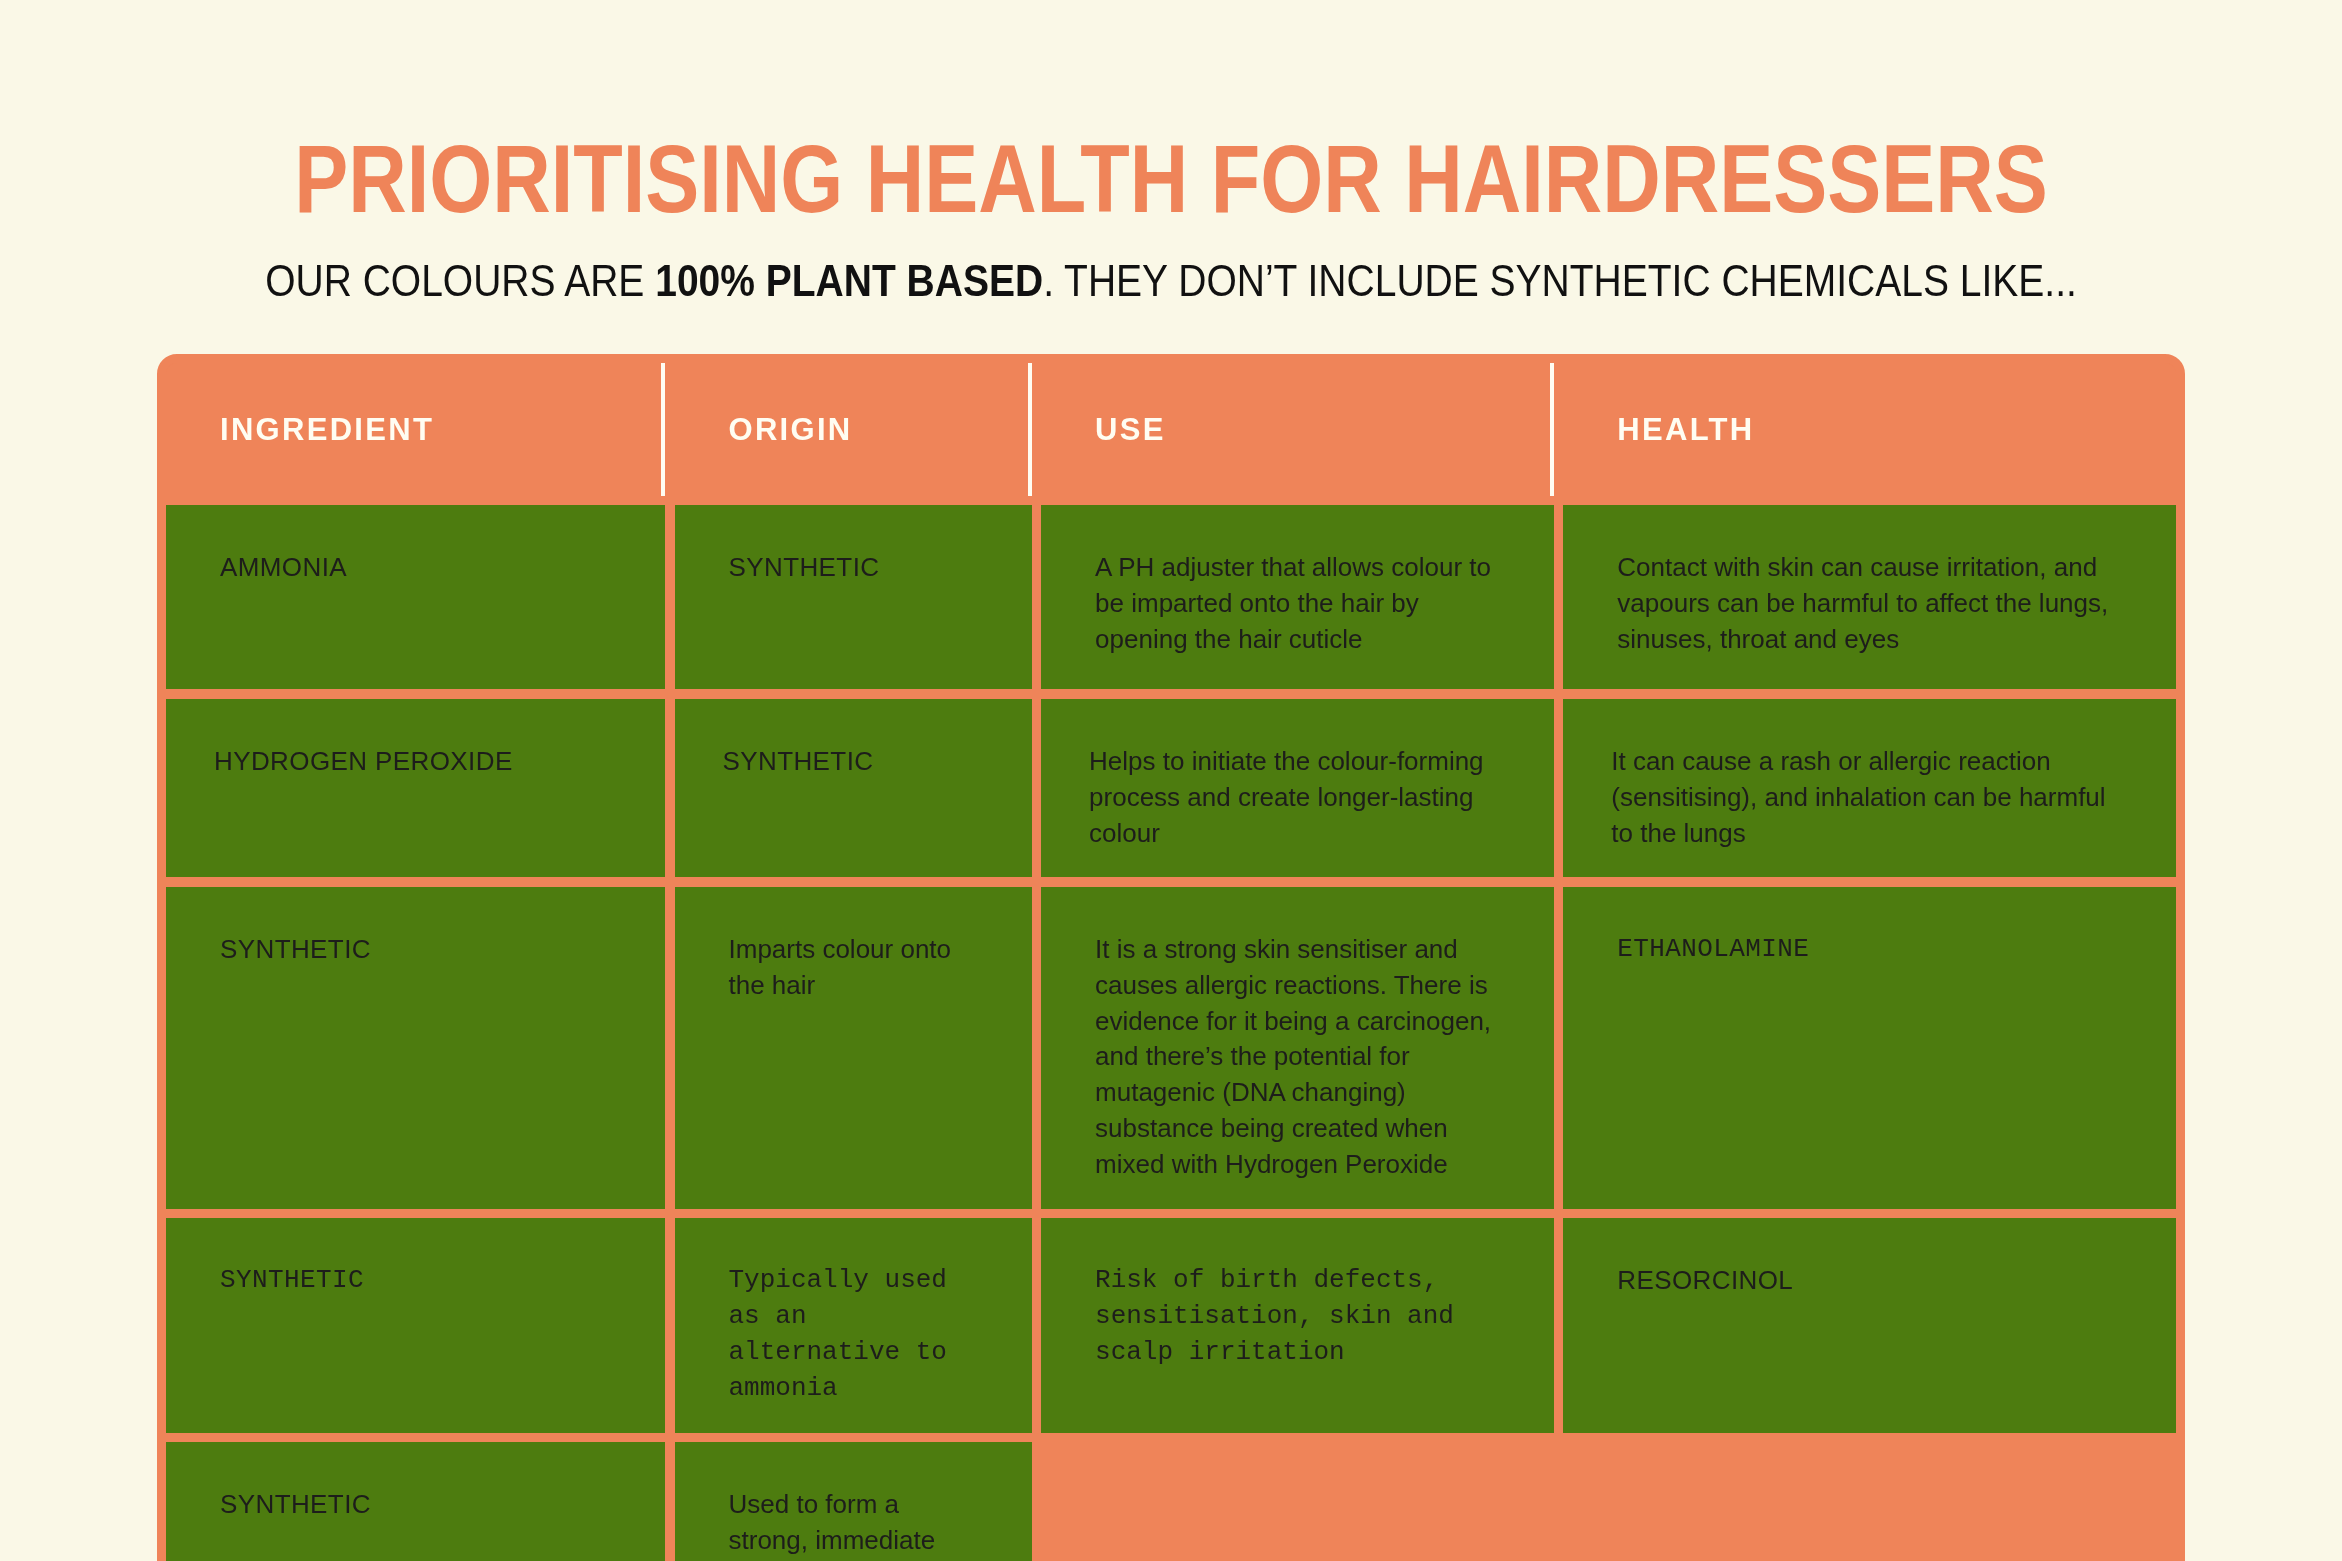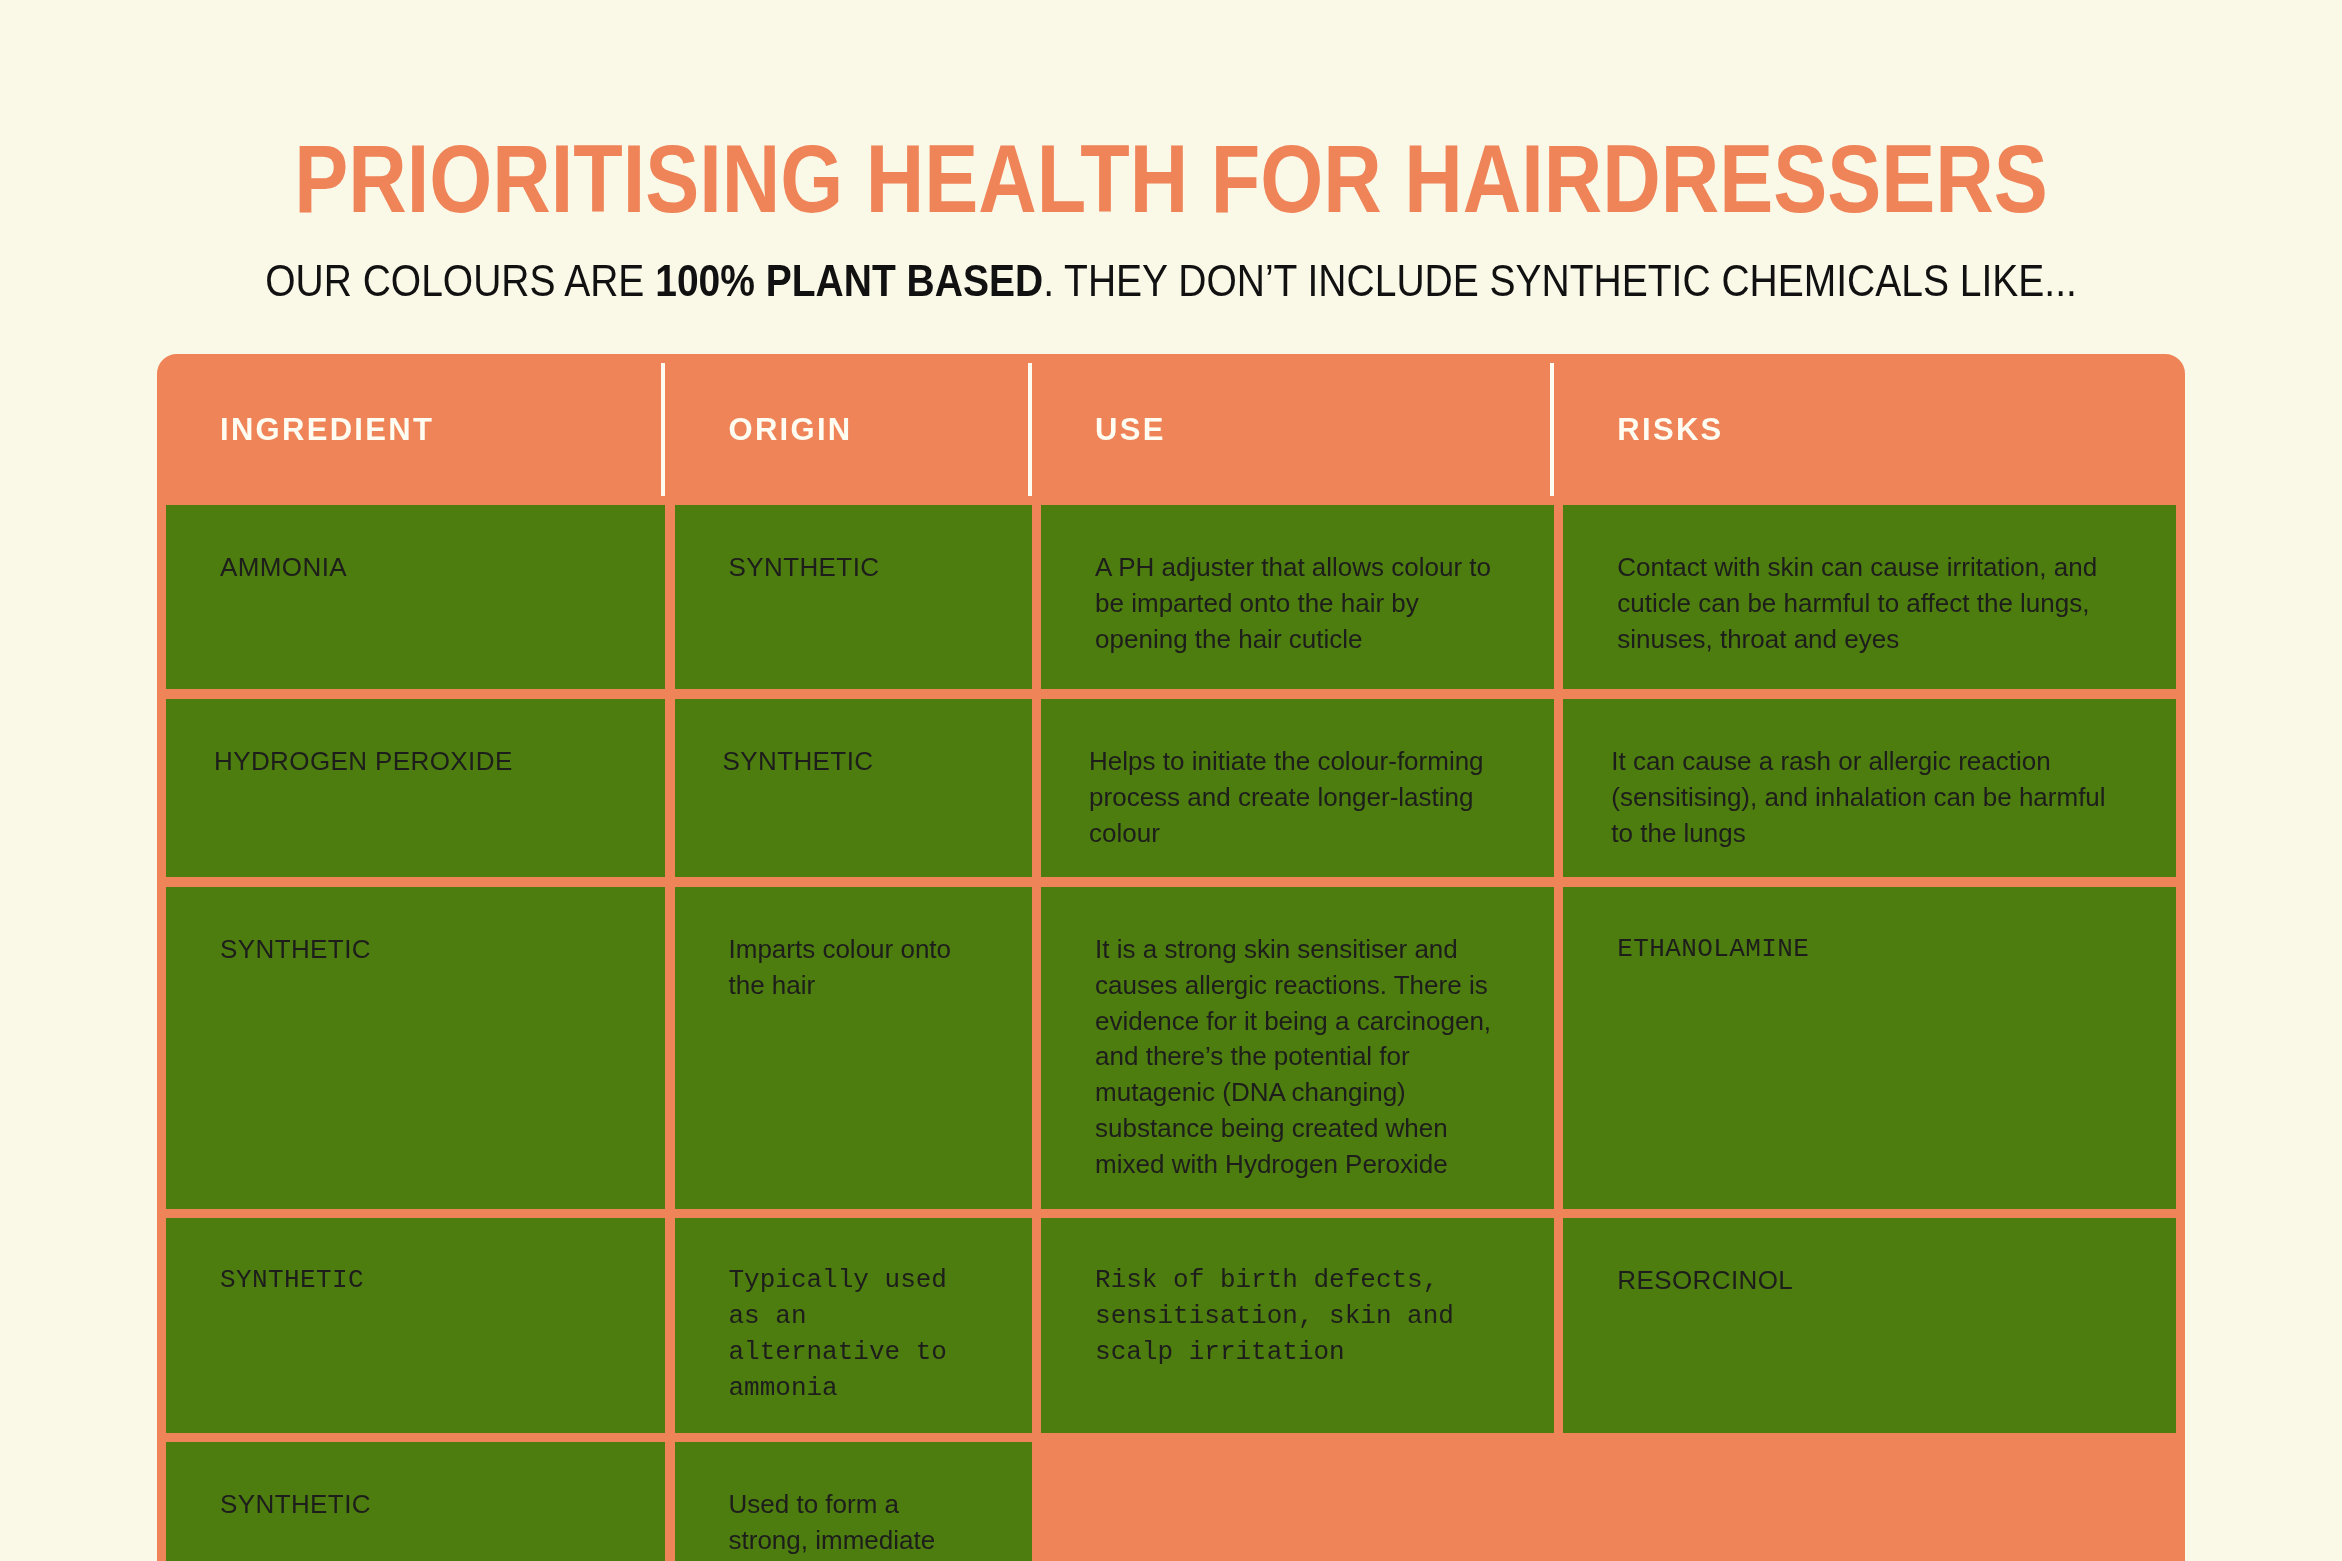--- a/index.html
+++ b/index.html
@@ -87,26 +87,26 @@
   <h1 class="title">PRIORITISING HEALTH FOR HAIRDRESSERS</h1>
 
   <p class="subtitle"><span>OUR COLOURS ARE </span><strong>100% PLANT BASED</strong><span>. THEY DON’T INCLUDE SYNTHETIC CHEMICALS LIKE...</span></p>
 
   <div class="table-wrap">
     <div class="grid">
 
       <div class="th sep">INGREDIENT</div>
       <div class="th sep">ORIGIN</div>
       <div class="th sep">USE</div>
-      <div class="th">RISKS</div>
+      <div class="th">HEALTH</div>
 
       <div class="td name r1">AMMONIA</div>
       <div class="td name r1">SYNTHETIC</div>
       <div class="td r1">A PH adjuster that allows colour to be imparted onto the hair by opening the hair cuticle</div>
-      <div class="td r1">Contact with skin can cause irritation, and cuticle can be harmful to affect the lungs, sinuses, throat and eyes</div>
+      <div class="td r1">Contact with skin can cause irritation, and vapours can be harmful to affect the lungs, sinuses, throat and eyes</div>
 
       <div class="td name r2">HYDROGEN PEROXIDE</div>
       <div class="td name r2">SYNTHETIC</div>
       <div class="td r2">Helps to initiate the colour-forming process and create longer-lasting colour</div>
       <div class="td r2">It can cause a rash or allergic reaction (sensitising), and inhalation can be harmful to the lungs</div>
 
       <div class="td name r3">SYNTHETIC</div>
       <div class="td r3">Imparts colour onto the hair</div>
       <div class="td r3">It is a strong skin sensitiser and causes allergic reactions. There is evidence for it being a carcinogen, and there’s the potential for mutagenic (DNA changing) substance being created when mixed with Hydrogen Peroxide</div>
 

